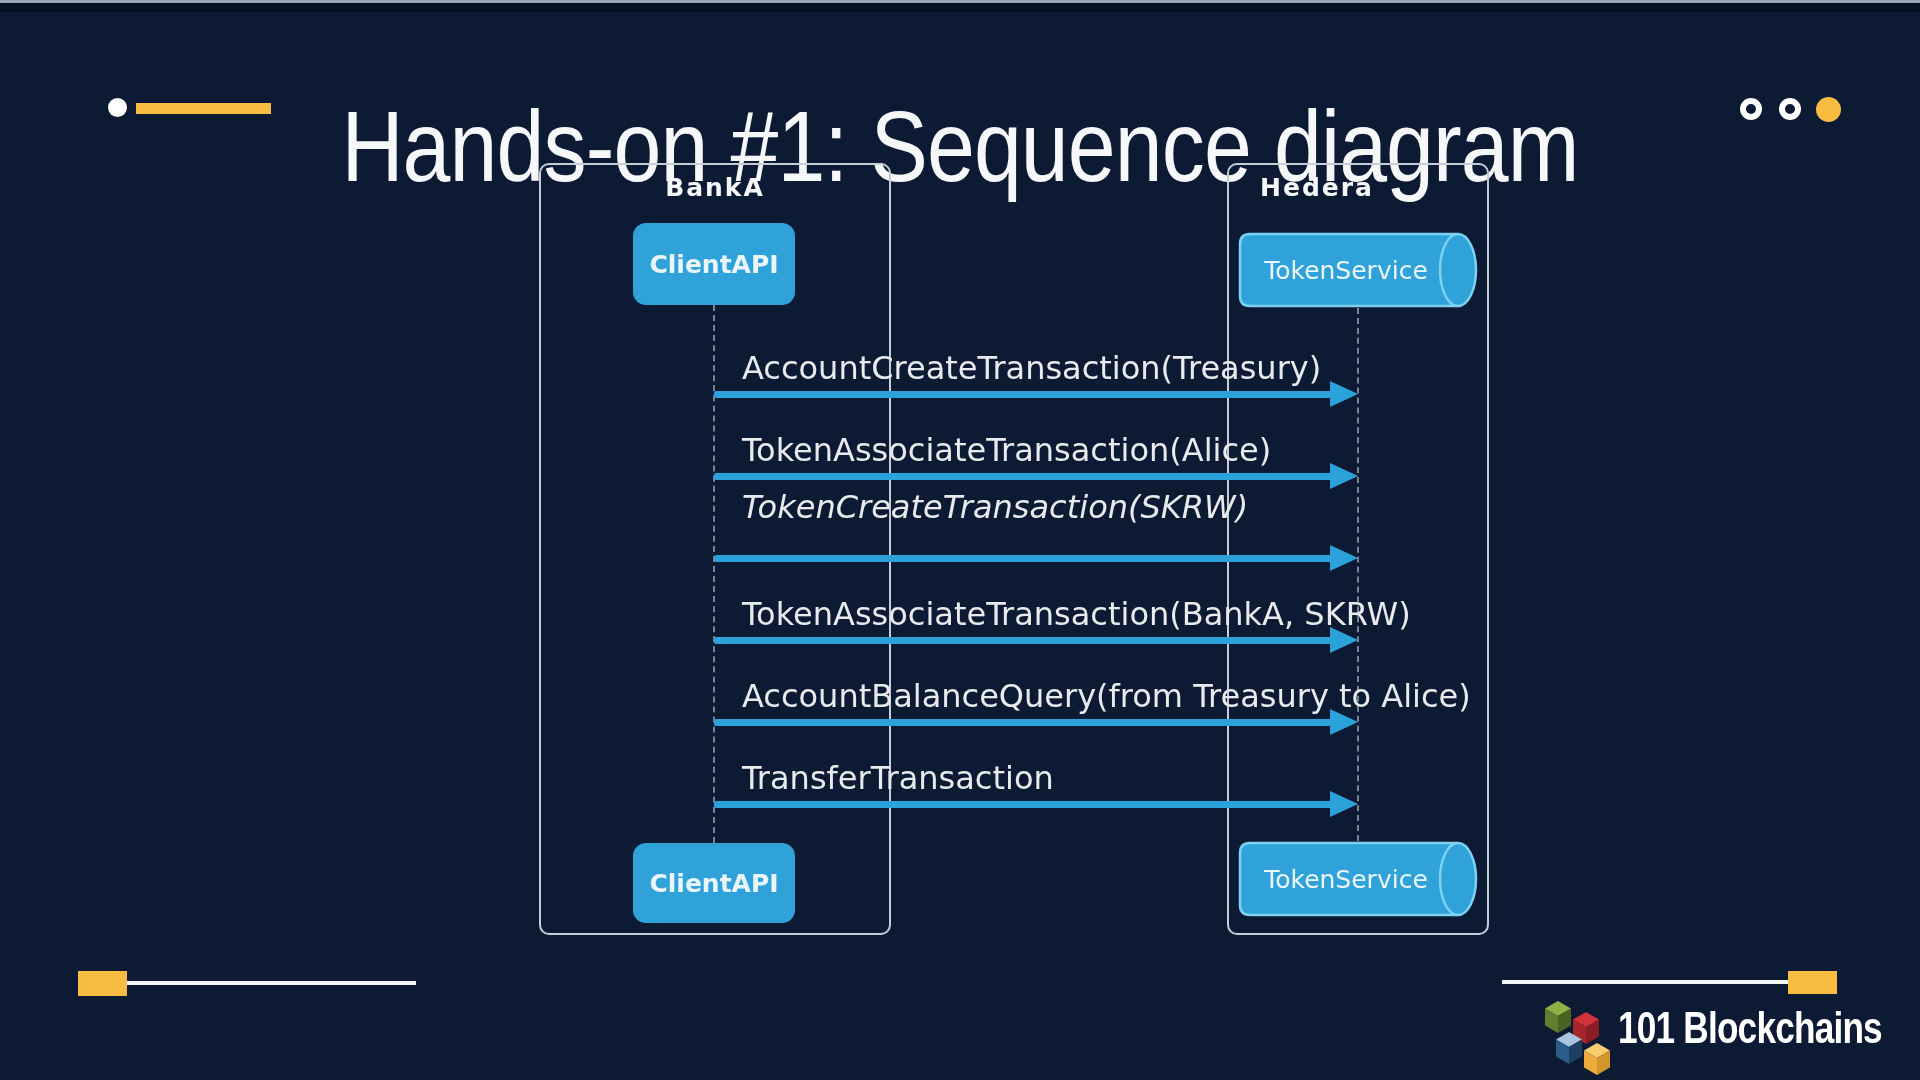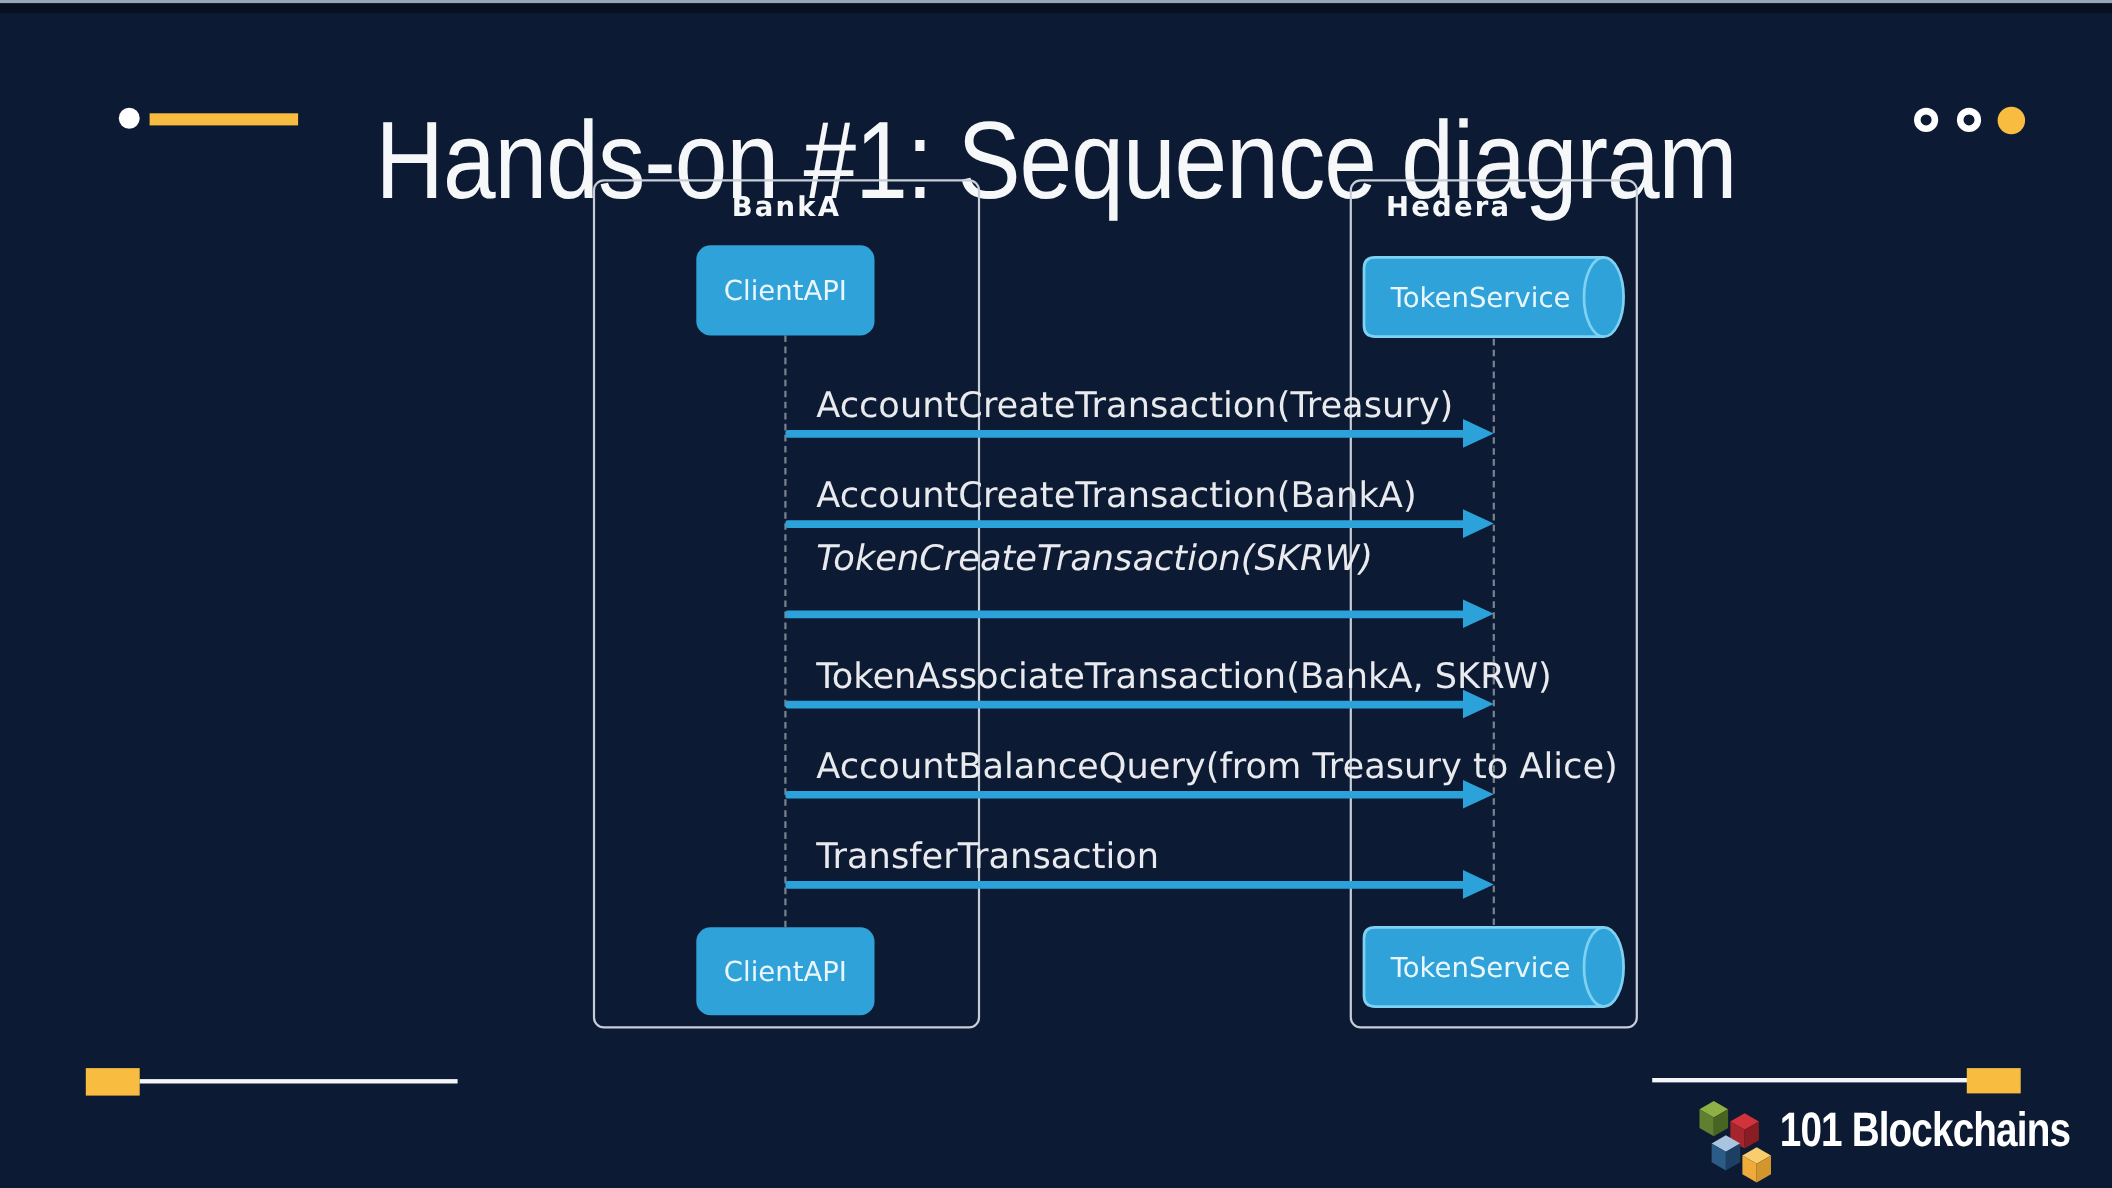--- a/index.html
+++ b/index.html
@@ -35,21 +35,21 @@
   .frame-title{
     color:#f5f7f9;font-weight:bold;font-size:25px;letter-spacing:2px;
     text-align:center;top:173px;
   }
   .frame-title.banka{left:539px;width:352px;}
   .frame-title.hedera{left:1186px;width:262px;}
 
   
   .comp-rect{
     background:#2fa3d9;border-radius:13px;color:#eaf6fc;font-size:25px;
-    display:flex;align-items:center;justify-content:center;
+    display:flex;align-items:center;justify-content:center;font-weight:bold;
   }
   .client-top{left:633px;top:223px;width:162px;height:82px;}
   .client-bottom{left:633px;top:843px;width:162px;height:80px;}
   .cyl{width:242px;height:76px;}
   .cyl-top{left:1238px;top:232px;}
   .cyl-bottom{left:1238px;top:841px;}
   .cyl svg{position:absolute;left:0;top:0;}
   .cyl .cyl-label{
     position:absolute;left:8px;top:0;width:200px;height:76px;color:#eaf6fc;font-size:25px;
     display:flex;align-items:center;justify-content:center;
@@ -127,21 +127,21 @@
       <path class="cyl-body" d="M 12,2 L 220,2 A 18,36 0 0 1 220,74 L 12,74 Q 2,74 2,64 L 2,12 Q 2,2 12,2 Z"></path>
       <path class="cyl-arc" d="M 220,2 A 18,36 0 0 0 220,74"></path>
     </svg>
     <div class="cyl-label">TokenService</div>
   </div>
 
   <div>
       <div class="msg-label" style="top: 349px;">AccountCreateTransaction(Treasury)</div>
       <div class="msg-line" style="top: 391px;"></div>
       <div class="msg-head" style="top: 381px;"></div>
-      <div class="msg-label" style="top: 431px;">AccountCreateTransaction(BankA)</div>
+      <div class="msg-label" style="top: 431px;">TokenAssociateTransaction(Alice)</div>
       <div class="msg-line" style="top: 473px;"></div>
       <div class="msg-head" style="top: 463px;"></div>
       <div class="msg-label" style="top: 488px; font-style: italic;">TokenCreateTransaction(SKRW)</div>
       <div class="msg-line" style="top: 555px;"></div>
       <div class="msg-head" style="top: 545px;"></div>
       <div class="msg-label" style="top: 595px;">TokenAssociateTransaction(BankA, SKRW)</div>
       <div class="msg-line" style="top: 637px;"></div>
       <div class="msg-head" style="top: 627px;"></div>
       <div class="msg-label" style="top: 677px;">AccountBalanceQuery(from Treasury to Alice)</div>
       <div class="msg-line" style="top: 719px;"></div>

